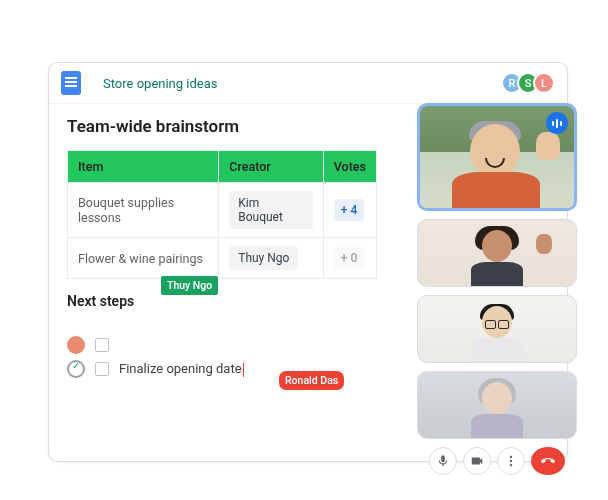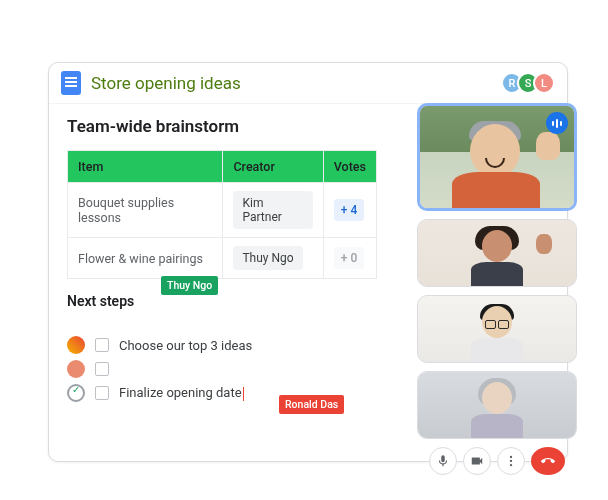--- a/index.html
+++ b/index.html
@@ -1,21 +1,21 @@
 <!DOCTYPE html>
 <html><head>
   <meta charset="utf-8">
   <style>
     * { box-sizing: border-box; margin: 0; padding: 0; }
     body { font-family: 'Google Sans', Roboto, Arial, sans-serif; background: #fff; width: 608px; height: 500px; position: relative; }
     .frame { position: absolute; left: 48px; top: 62px; width: 520px; height: 400px; border: 1px solid #dadce0; border-radius: 10px; background: #fff; box-shadow: 0 1px 3px rgba(0,0,0,0.06); overflow: visible; }
     .topbar { display: flex; align-items: center; padding: 8px 12px; border-bottom: 1px solid #f1f3f4; }
     .docs-icon { width: 20px; height: 24px; background: #4285f4; border-radius: 3px; position: relative; margin-right: 10px; }
     .docs-icon::before { content: ''; position: absolute; left: 4px; right: 4px; top: 6px; height: 2px; background: #fff; box-shadow: 0 4px 0 #fff, 0 8px 0 #fff; }
-    .doc-title { font-size: 17px; color: #4d7c0f; }
+    .doc-title { font-size: 13px; color: #0f766e; margin-left: 12px; }
     .avatars { margin-left: auto; display: flex; gap: -4px; }
     .avatar { width: 22px; height: 22px; border-radius: 50%; display: flex; align-items: center; justify-content: center; font-size: 11px; font-weight: 500; color: #fff; margin-left: -6px; border: 2px solid #fff; }
     .av-r { background: #7cb8e8; }
     .av-s { background: #34a853; }
     .av-l { background: #f28b82; }
     .content { padding: 12px 18px; position: relative; }
     .heading { font-size: 17px; font-weight: 600; color: #202124; margin-bottom: 14px; }
     table { width: 310px; border-collapse: collapse; font-size: 12.5px; }
     th, td { border: 1px solid #e8eaed; padding: 8px 10px; text-align: left; vertical-align: middle; }
     th { color: #202124; font-weight: 500; background: #22c55e; }
@@ -100,53 +100,48 @@
       <thead>
         <tr>
           <th>Item</th>
           <th>Creator</th>
           <th>Votes</th>
         </tr>
       </thead>
       <tbody>
         <tr>
           <td>Bouquet supplies lessons</td>
-          <td><span class="creator-chip">Kim Partner</span></td>
+          <td><span class="creator-chip">Kim Bouquet</span></td>
           <td><span class="vote-chip vote-active">+ 4</span></td>
         </tr>
         <tr>
           <td style="position:relative;">
             <span>Flower &amp; wine pairings</span>
           </td>
           <td><span class="creator-chip">Thuy Ngo</span></td>
           <td><span class="vote-chip vote-zero">+ 0</span></td>
         </tr>
       </tbody>
     </table>
 
     <div class="cursor-tag tag-green" style="left:112px; top:172px;">Thuy Ngo</div>
 
     <div class="section-title">Next steps</div>
 
     <div class="step-row">
-      <div class="mini-icon mi-1"></div>
-      <div class="checkbox"></div>
-      <div class="step-text">Choose our top 3 ideas</div>
-    </div>
-    <div class="step-row">
       <div class="mini-icon mi-2"></div>
       <div class="checkbox"></div>
     </div>
     <div class="step-row" style="position:relative;">
       <div class="mini-icon mi-3"></div>
       <div class="checkbox"></div>
       <div class="step-text">
         <span>Finalize opening date</span><span class="text-cursor"></span>
       </div>
-      <div class="cursor-tag tag-red" style="left:212px; top:14px;">Ronald Das</div>
+      <div class="cursor-tag tag-red" style="left:212px; top:14px;border-radius:7px;">Ronald Das</div>
     </div>
   </div>
 
   <div class="video-panel">
     <div class="video-tile main">
       <div class="person p1 bg-green">
         <div class="hair"></div>
           <div class="head"></div>
           <div class="body"></div>
           <div class="hand"></div>

